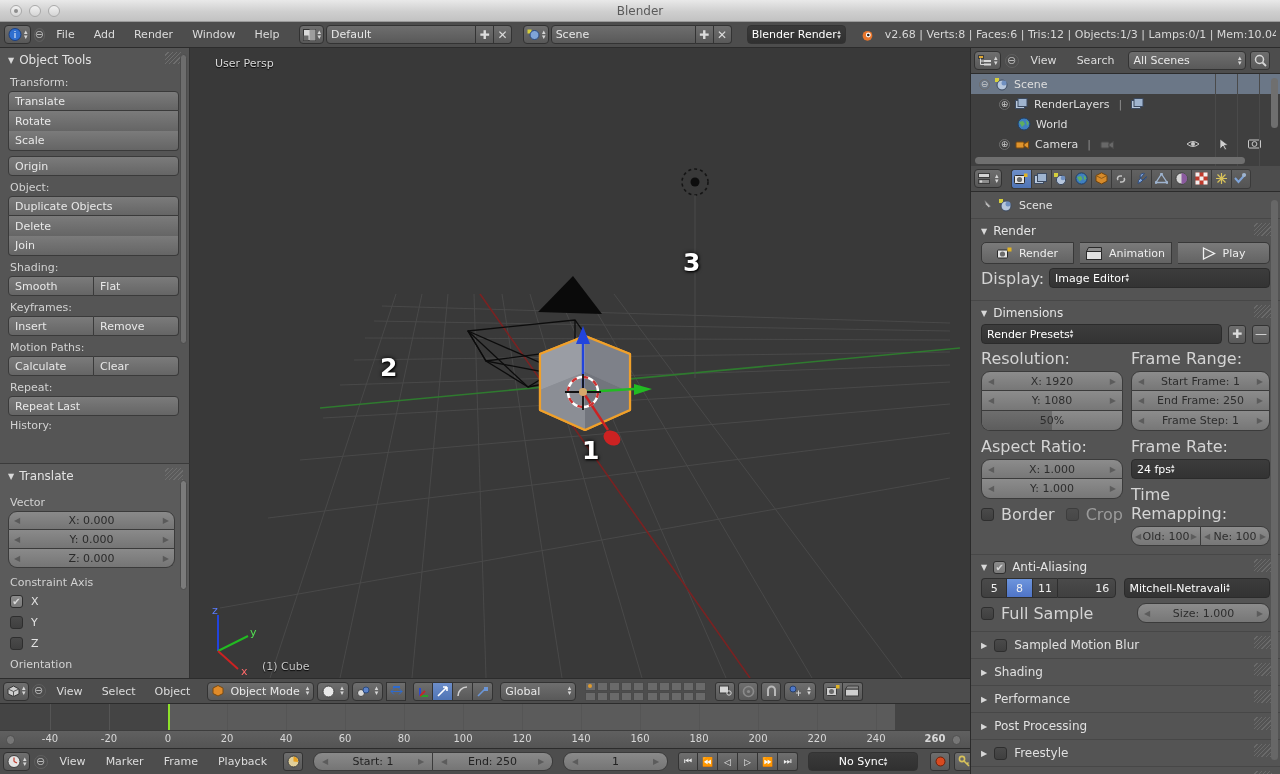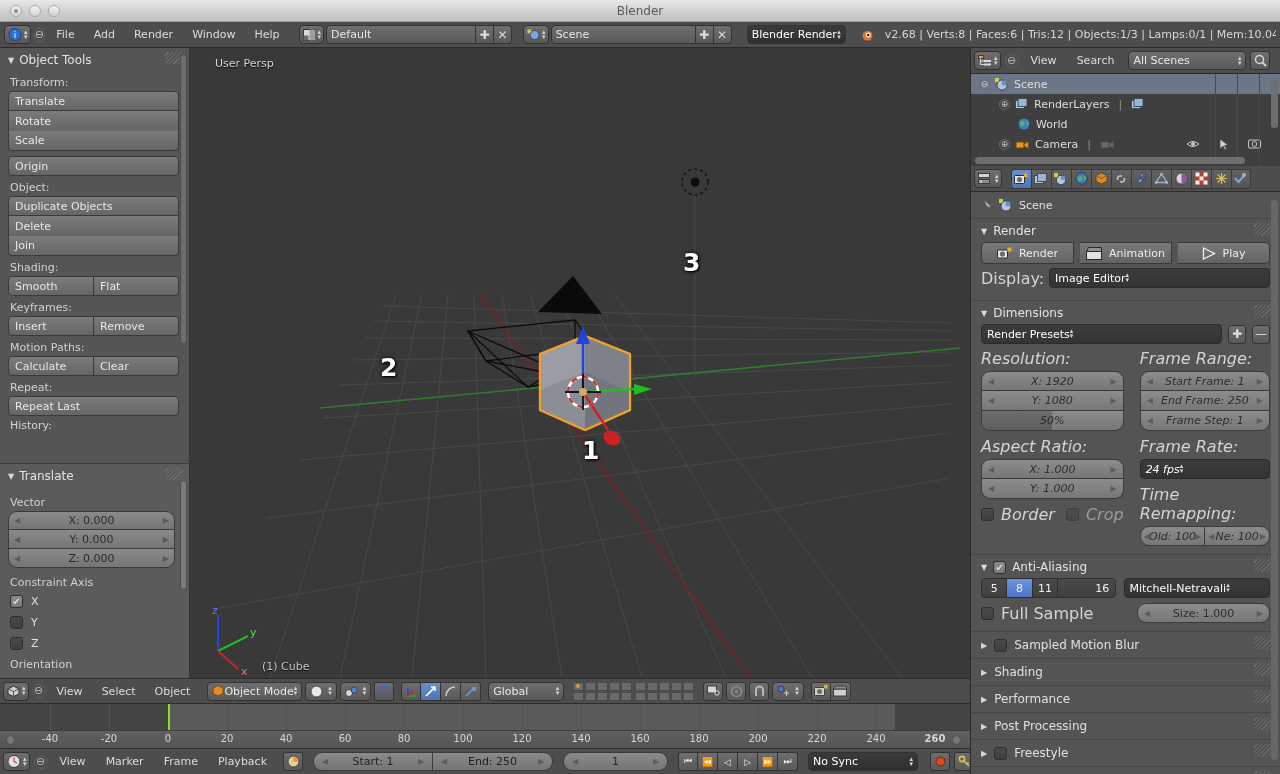--- a/index.html
+++ b/index.html
@@ -287,21 +287,21 @@
   .nf .a.l { left: 6px; } .nf .a.r { right: 6px; }
   .slider {
     position: relative; height: 20px; border-radius: 0 0 9px 9px;
     border: 1px solid #3b3b3b; border-top: none; overflow: hidden;
     background: linear-gradient(180deg,#8c8c8c,#777);
     display: flex; align-items: center; justify-content: center;
     font-size: 11px; color: #2d2d2d;
   }
   .slider .fill { position: absolute; left: 0; top: 0; bottom: 0; background: linear-gradient(180deg,#6e6e6e,#5d5d5d); }
   .slider span { position: relative; z-index: 1; }
-  .cols2 { display: flex; gap: 16px; font-style: italic; }
+  .cols2 { display: flex; gap: 8px; }
   .col { flex: 1; }
   .aa-row { display: flex; gap: 8px; align-items: center; }
   .seg { display: flex; flex: 1; }
   .segbtn {
     flex: 1; height: 20px; display: flex; align-items: center; justify-content: center;
     font-size: 11px; color: #f0f0f0;
     background: linear-gradient(180deg,#4a4a4a,#404040);
     border: 1px solid #2e2e2e; border-right: none;
   }
   .segbtn:first-child { border-radius: 4px 0 0 4px; }
@@ -586,21 +586,21 @@
           <path d="M1 4 L6.5 6.5 L12 4" fill="none" stroke="#555"></path>
           <path d="M6.5 6.5 L6.5 11.5" fill="none" stroke="#555"></path>
         </svg>
       <span class="spinner">▴<br>▾</span>
     </div>
     <div class="collapse-btn">⊖</div>
     <div class="menu-item">View</div>
     <div class="menu-item">Select</div>
     <div class="menu-item">Object</div>
 
-    <div class="field" style="margin-left:6px;">
+    <div class="field" style="gap:6px;margin-left:6px;">
       <svg width="12" height="12" viewBox="0 0 12 12">
           <path d="M6 0.5 L11 3 L11 8.5 L6 11 L1 8.5 L1 3 Z" fill="#e08b2a" stroke="#7a4a10"></path>
         </svg>
       <span>Object Mode</span>
       <span class="spinner">▴<br>▾</span>
     </div>
     <div class="field" style="gap:5px;">
       <svg width="13" height="13" viewBox="0 0 13 13">
           <circle cx="6.5" cy="6.5" r="5.5" fill="#e8e8e8" stroke="#444"></circle>
         </svg>
@@ -796,21 +796,21 @@
       <span style="position:absolute;right:8px;font-size:8px;color:#5c5c5c;">▶</span>
     </div>
     <div class="transport" style="margin-left:6px;">
       <div class="tp" style="border-radius:3px 0 0 3px;">⏮</div>
       <div class="tp" style="border-left:none;">⏪</div>
       <div class="tp" style="border-left:none;">◁</div>
       <div class="tp" style="border-left:none;">▷</div>
       <div class="tp" style="border-left:none;">⏩</div>
       <div class="tp" style="border-left:none;border-radius:0 3px 3px 0;">⏭</div>
     </div>
-    <div class="field dark" style="width:110px;justify-content:space-between;margin-left:6px;">
+    <div class="field dark" style="width:110px;justify-content:center;margin-left:6px;">
       <span>No Sync</span>
       <span class="spinner">▴<br>▾</span>
     </div>
     <div class="iconbtn" style="border-radius:3px;margin-left:8px;">
       <svg width="13" height="13" viewBox="0 0 13 13">
           <circle cx="6.5" cy="6.5" r="4.5" fill="#d84a20" stroke="#6d2009"></circle>
         </svg>
     </div>
     <div class="iconbtn" style="border-radius:3px;">
       <svg width="13" height="13" viewBox="0 0 13 13">

